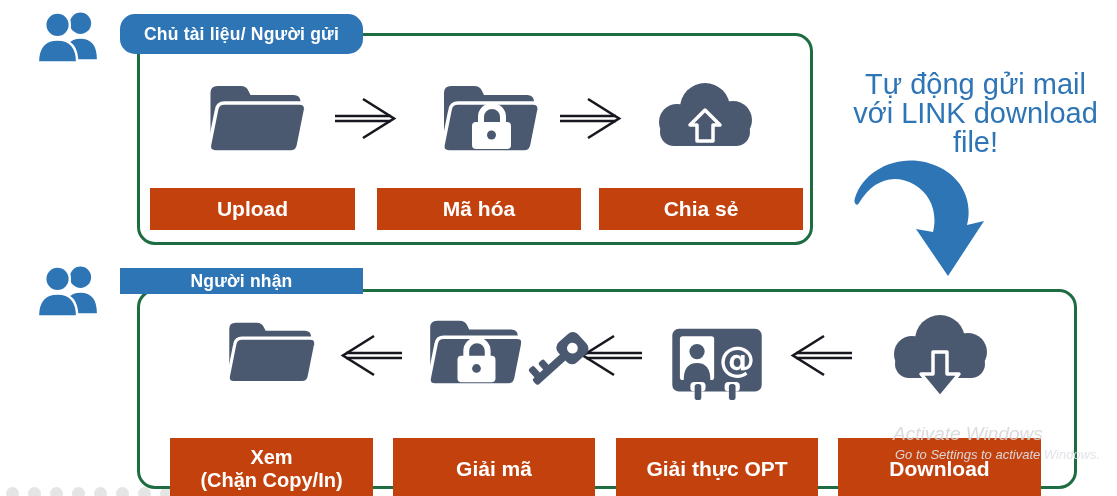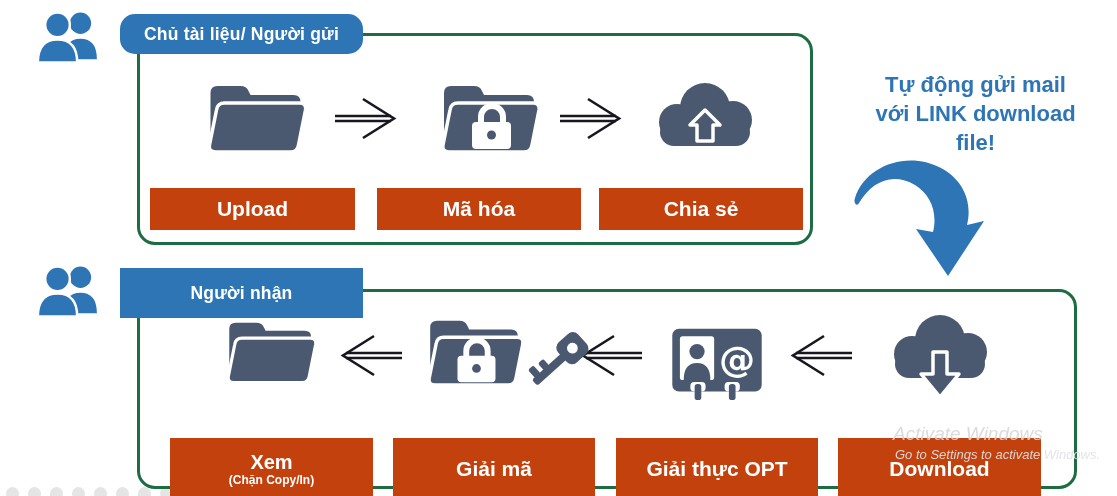--- a/index.html
+++ b/index.html
@@ -14,24 +14,24 @@
     font-size:17.5px; letter-spacing:0.2px;
   }
   .group-box {
     position:absolute; border:3px solid #1E6C41; border-radius:18px; background:transparent; z-index:1;
   }
   .label-bar {
     position:absolute; background:#c2410c; color:#fff; font-weight:bold;
     display:flex; flex-direction:column; align-items:center; justify-content:center;
     z-index:2; font-size:21px; text-align:center; line-height:1.15;margin-top:26px;
   }
-  .label-sub { font-size:12px; font-weight:bold; }
+  .label-sub { font-size:20px; font-weight:bold; }
   .icon { position:absolute; z-index:2; }
   .note-text {
-    position:absolute; color:#2E75B6; font-weight:bold; font-size:22px;
+    position:absolute; color:#2E75B6; font-weight:normal; font-size:29px;
     line-height:29px; text-align:center; z-index:2;
   }
   .watermark { position:absolute; z-index:6; pointer-events:none;font-style:italic; }
   .wm1 { position:absolute; left:0; top:0; font-size:19px; color:rgba(214,214,214,0.88); white-space:nowrap; }
   .wm2 { position:absolute; left:2px; top:24px; font-size:13px; color:rgba(222,226,230,0.92); white-space:nowrap; }
   .dots { position:absolute; left:6px; top:487px; display:flex; gap:9px; z-index:0; }
   .dot { width:13px; height:13px; border-radius:50%; background:#e5e5e5; }
   svg { display:block; }
 </style>
 </head>
@@ -132,21 +132,21 @@
     <svg width="82" height="60" viewBox="0 0 100 72">
       <g fill="#2E75B6">
         <circle cx="64" cy="18" r="13"></circle>
         <path d="M44,62 q0,-25 20,-25 q20,0 20,25 Z"></path>
         <circle cx="36" cy="20" r="15" stroke="#fff" stroke-width="3"></circle>
         <path d="M12,66 q0,-28 24,-28 q24,0 24,28 Z" stroke="#fff" stroke-width="3"></path>
       </g>
     </svg>
   </div>
 
-  <div class="header-bar" style="left:120px;top:268px;width:243px;height:50px;">
+  <div class="header-bar" style="left:120px;top:268px;width:243px;height:26px;">
     <span>Người nhận</span>
   </div>
 
   <div class="group-box" style="left:137px;top:289px;width:940px;height:200px;"></div>
 
   <div class="icon" style="left:222px;top:313px;">
     <svg width="100" height="72" viewBox="0 0 110 78">
       <g fill="#4A5970">
         <path d="M8,70 L8,17 Q8,10 15,10 L38,10 Q44,10 46,15 L48,19 L91,19 Q98,19 98,26 L98,34 L30,34 L12,72 Z"></path>
         <path d="M29,27 L97,27 Q104,27 103,34 L96,69 Q95,76 88,76 L13,76 Q6,76 7,69 L14,34 Q15,27 22,27 Z" stroke="#fff" stroke-width="3.5"></path>

